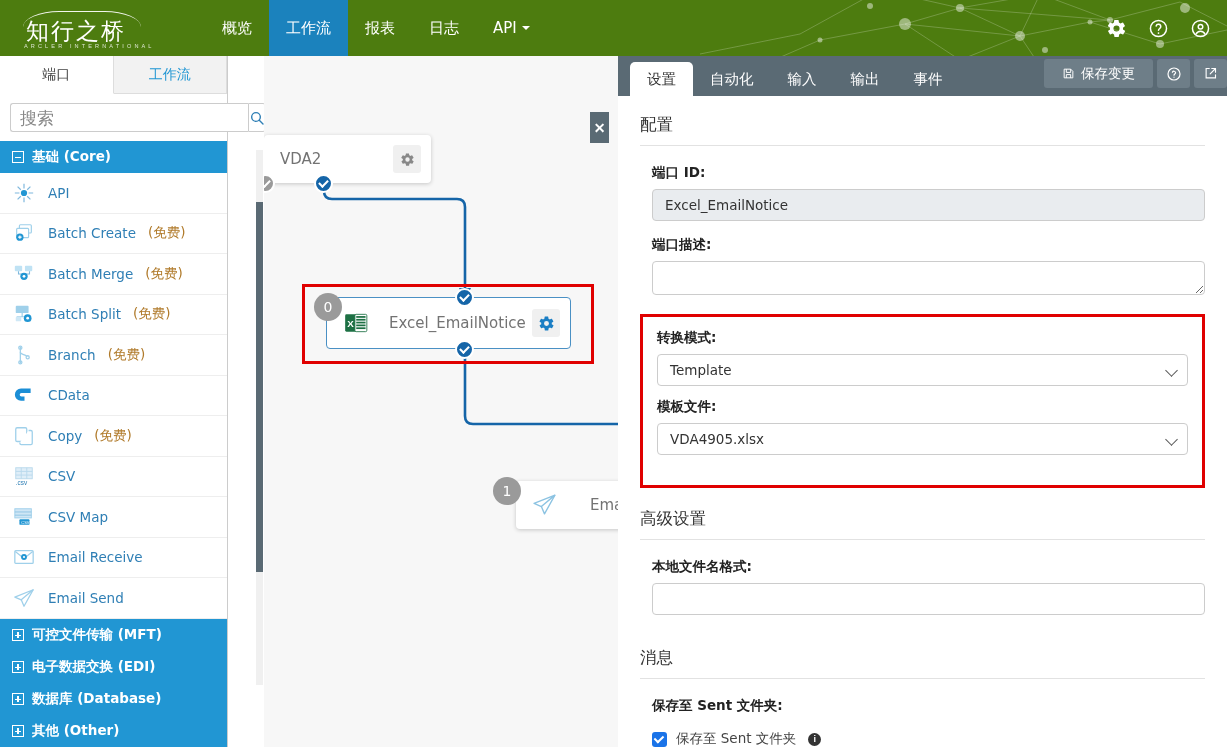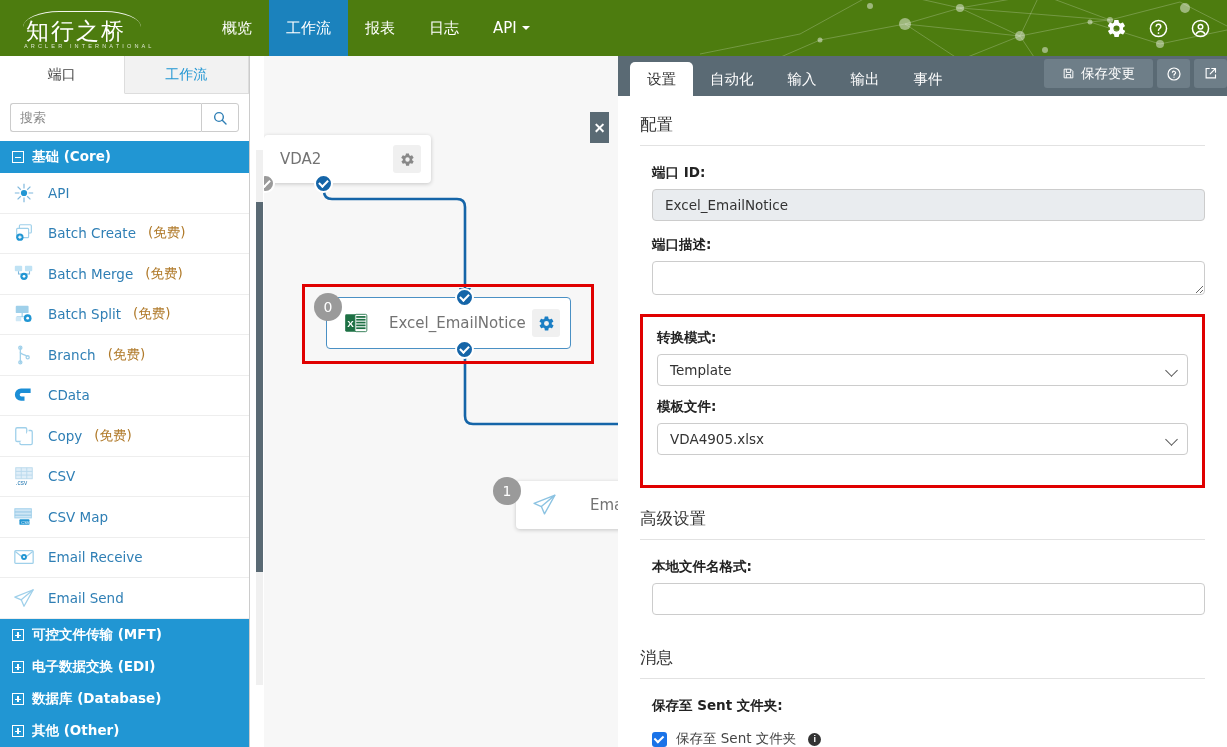--- a/index.html
+++ b/index.html
@@ -47,35 +47,35 @@
   .caret-d {
     display: inline-block; margin-left: 5px;
     border-left: 4px solid transparent; border-right: 4px solid transparent;
     border-top: 4px solid #fff;
   }
   .topicons { position: absolute; right: 16px; top: 0; height: 56px; display: flex; align-items: center; gap: 20px; }
   .topicons .ic { width: 22px; height: 22px; color: #fff; display: flex; align-items: center; justify-content: center; cursor: pointer; }
 
   
   .sidebar {
-    position: absolute; left: 0; top: 56px; width: 250px; height: 691px;
+    position: absolute; left: 0; top: 56px; width: 228px; height: 691px;
     background: #fff; border-right: 1px solid #ccc;
   }
   .side-tabs { display: flex; height: 38px; background: #f2f2f2; border-bottom: 1px solid #ddd; }
   .side-tab {
     flex: 1; display: flex; align-items: center; justify-content: center;
     font-size: 14px; color: #2196d3; cursor: pointer;
     font-family: "DejaVu Sans", sans-serif;
     border-right: 1px solid #ddd;
   }
   .side-tab.active { background: #fff; color: #444; border-bottom: 1px solid #fff; margin-bottom: -1px; }
   .search-row { padding: 9px 10px; display: flex; }
   .search-row input {
     flex: 1; height: 29px; border: 1px solid #ccc; border-right: none;
-    border-radius: 3px 0 0 3px; padding: 0 9px; font-size: 13px; outline: none;
+    border-radius: 3px 0 0 3px; padding: 0 9px; font-size: 17px; outline: none;
     color: #333; font-family: "DejaVu Sans", sans-serif;
   }
   .search-row input::placeholder { color: #888; }
   .search-btn {
     width: 38px; height: 29px; border: 1px solid #ccc; border-radius: 0 3px 3px 0;
     background: #fff; display: flex; align-items: center; justify-content: center;
     cursor: pointer; color: #2f7fb5;
   }
   .grp-hdr {
     background: #2196d3; color: #fff; font-size: 13.5px; font-weight: bold;

